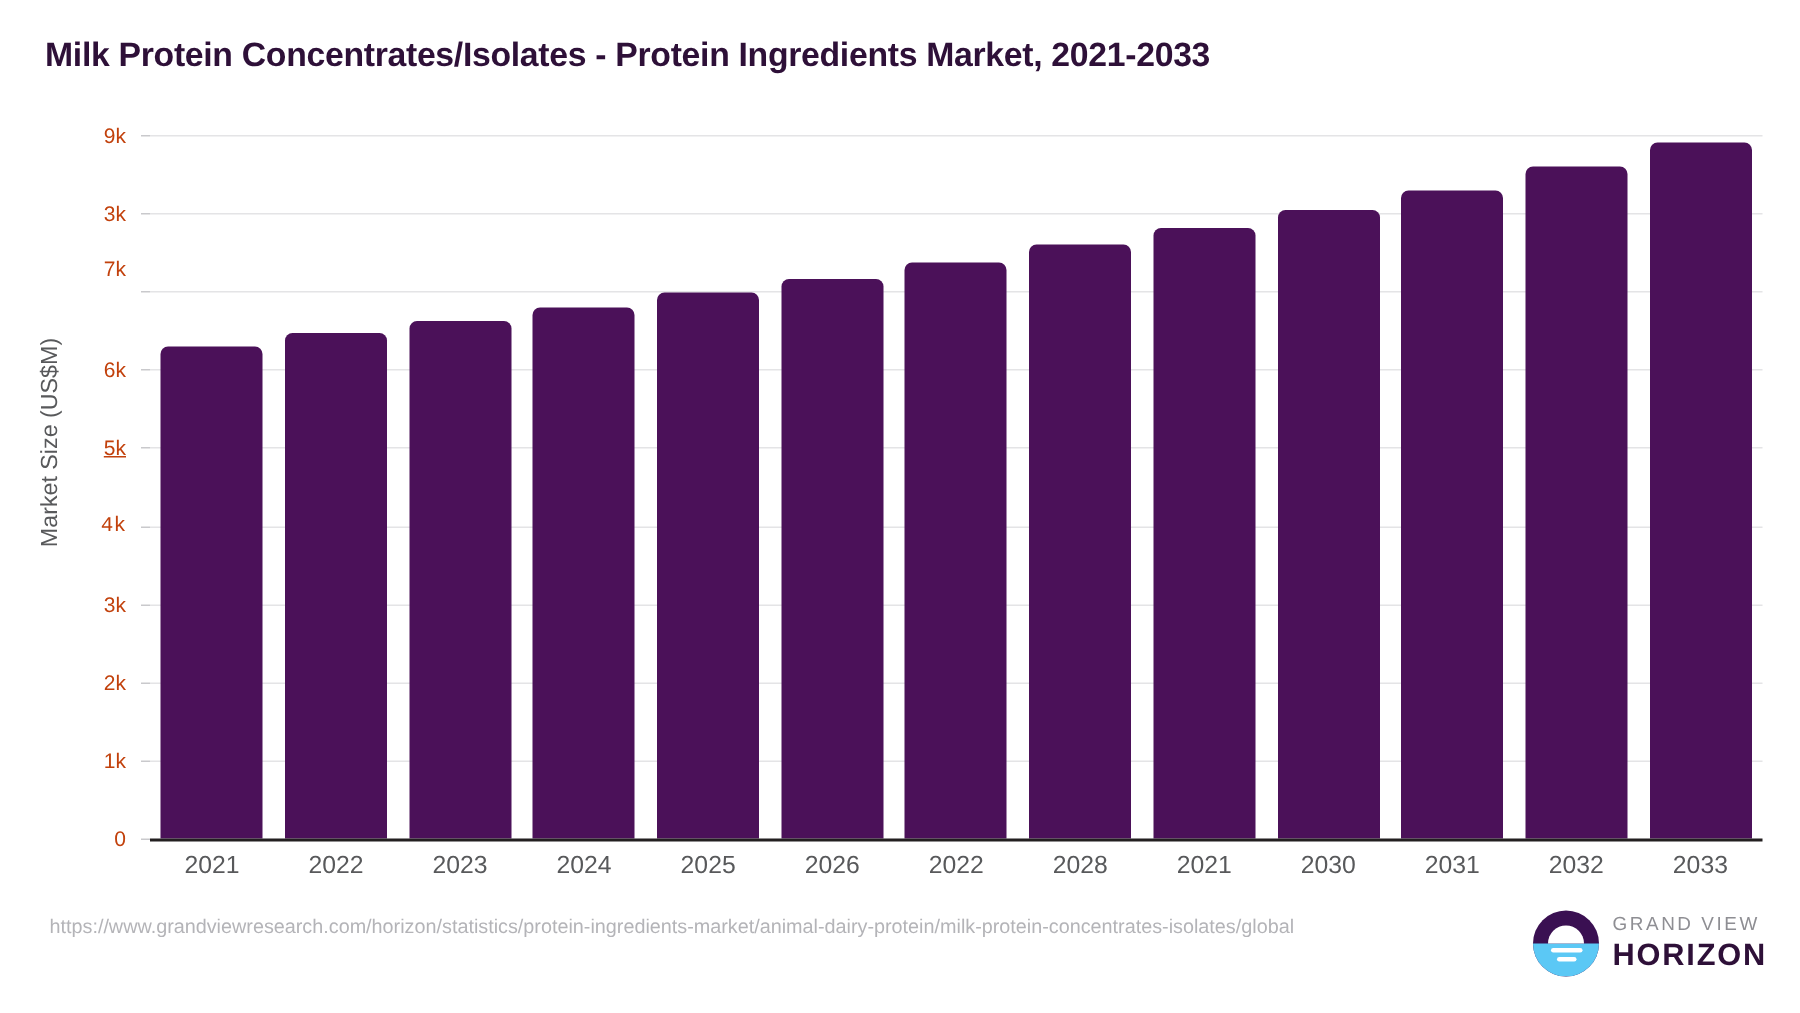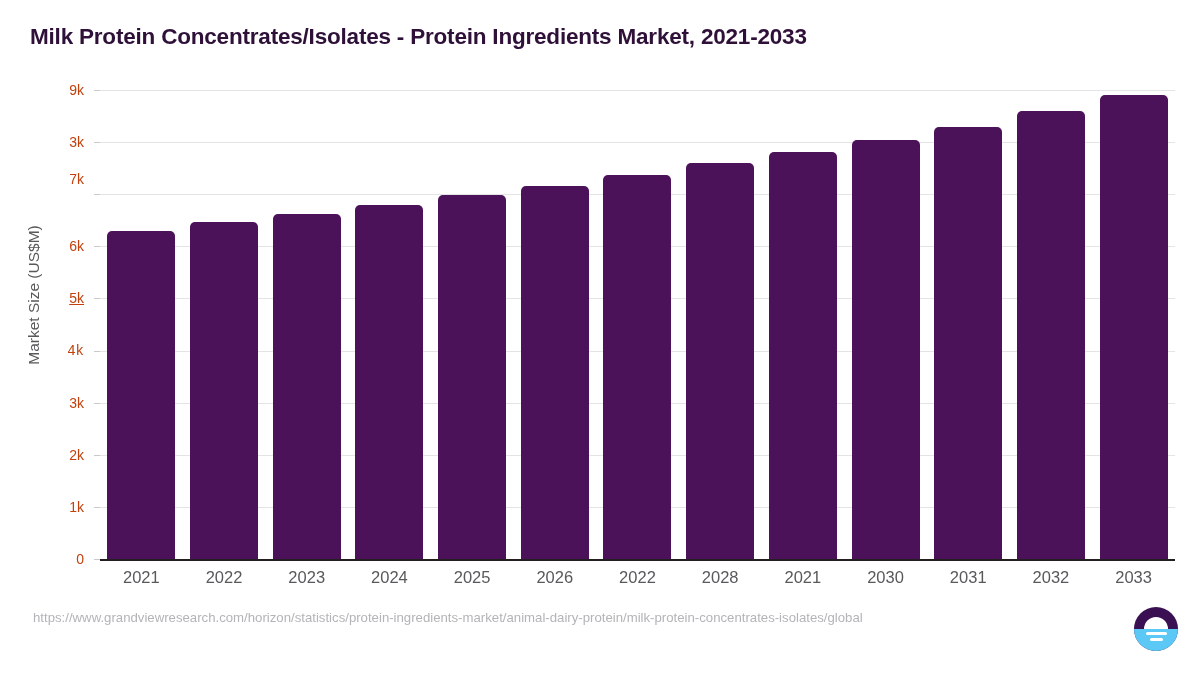--- a/index.html
+++ b/index.html
@@ -278,16 +278,20 @@
 
   <div class="footer">
     <div class="source-url">https://www.grandviewresearch.com/horizon/statistics/protein-ingredients-market/animal-dairy-protein/milk-protein-concentrates-isolates/global</div>
     <div class="logo">
       <div class="logo-mark">
         <div class="water"></div>
         <div class="dome"></div>
         <div class="line1"></div>
         <div class="line2"></div>
       </div>
+      <div class="logo-text">
+        <span class="logo-top">GRAND VIEW</span>
+        <span class="logo-bottom">HORIZON</span>
+      </div>
     </div>
   </div>
 
 </div>
 
 </body></html>

